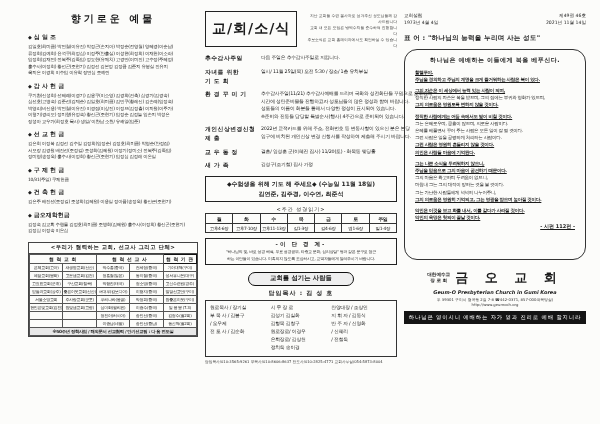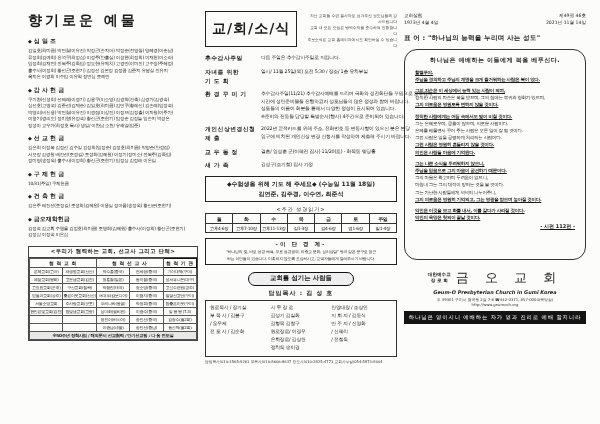--- a/index.html
+++ b/index.html
@@ -4,21 +4,21 @@
 <style>
   html,body{margin:0;padding:0;background:#9a9a9a;}
   .page{position:relative;width:600px;height:424px;background:#fcfcfa;overflow:hidden;
         font-family:"DejaVu Sans","Liberation Sans",sans-serif;color:#1c1c1c;}
   .col{position:absolute;top:0;}
   .colL{left:28px;top:12px;width:170px;}
   .colC{left:205px;top:11px;width:192px;}
   .colR{left:404px;top:12px;width:182px;}
 
   
-  .lTitle{font-weight:bold;font-size:14px;letter-spacing:3px;margin-bottom:7px;}
+  .lTitle{text-align:center;font-weight:bold;font-size:10px;letter-spacing:3px;margin-bottom:7px;}
   .sec{margin-bottom:5px;}
   .secH{font-size:6px;font-weight:bold;margin:5px 0 2px;}
   .dia{font-size:5px;margin-right:2px;}
   .nm{font-size:4.5px;letter-spacing:-0.3px;line-height:1.45;white-space:nowrap;overflow:hidden;color:#2a2a2a;}
   .coop{margin-top:7px;border:0.5px solid #444;}
   .coopTitle{font-size:5.4px;font-weight:bold;text-align:center;letter-spacing:0.5px;padding:1.5px 0;border-bottom:0.5px solid #444;}
   table.coopT{width:100%;border-collapse:collapse;table-layout:fixed;}
   .coopT th,.coopT td{border:0.5px solid #555;font-size:4px;padding:1px 0;text-align:center;
         overflow:hidden;white-space:nowrap;letter-spacing:-0.3px;}
   .coopT th{font-size:4.8px;font-weight:bold;letter-spacing:0.5px;}
@@ -61,21 +61,21 @@
   .motto{font-size:6.6px;font-weight:bold;margin-top:7px;letter-spacing:0.2px;}
   .psalmBox{border:0.9px solid #333;border-radius:13px;margin-top:6px;padding:6px 10px 5px;height:198px;overflow:hidden;}
   .psalmT{text-align:center;font-weight:bold;font-size:6px;margin-bottom:4px;letter-spacing:0.5px;}
   .pl{font-size:4.5px;line-height:1.6;letter-spacing:-0.3px;white-space:nowrap;overflow:hidden;}
   .pl.u{text-decoration:underline;font-weight:bold;}
   .pl.gap{margin-top:4px;}
   .psalmSrc{text-align:right;font-size:5px;font-weight:bold;text-decoration:underline;margin-top:2px;}
   .churchBlk{text-align:center;margin-top:8px;}
   .denom{display:inline-block;vertical-align:middle;font-size:4.6px;font-weight:bold;line-height:1.25;
          margin-right:5px;white-space:pre-line;}
-  .chName{display:inline-block;vertical-align:middle;font-size:13px;font-weight:normal;letter-spacing:6px;}
+  .chName{display:inline-block;vertical-align:middle;font-size:13px;font-weight:bold;letter-spacing:6px;}
   .engName{font-size:5px;font-style:italic;font-weight:bold;margin-top:2px;}
   .addr{font-size:3.8px;margin-top:1.5px;color:#333;}
   .url{font-size:3.8px;color:#333;}
   .banner{background:#141414;color:#fff;font-size:5.4px;text-align:center;padding:3px 0;margin-top:4px;letter-spacing:0.8px;}
 </style>
 </head>
 <body>
 
 <div class="page">
 

